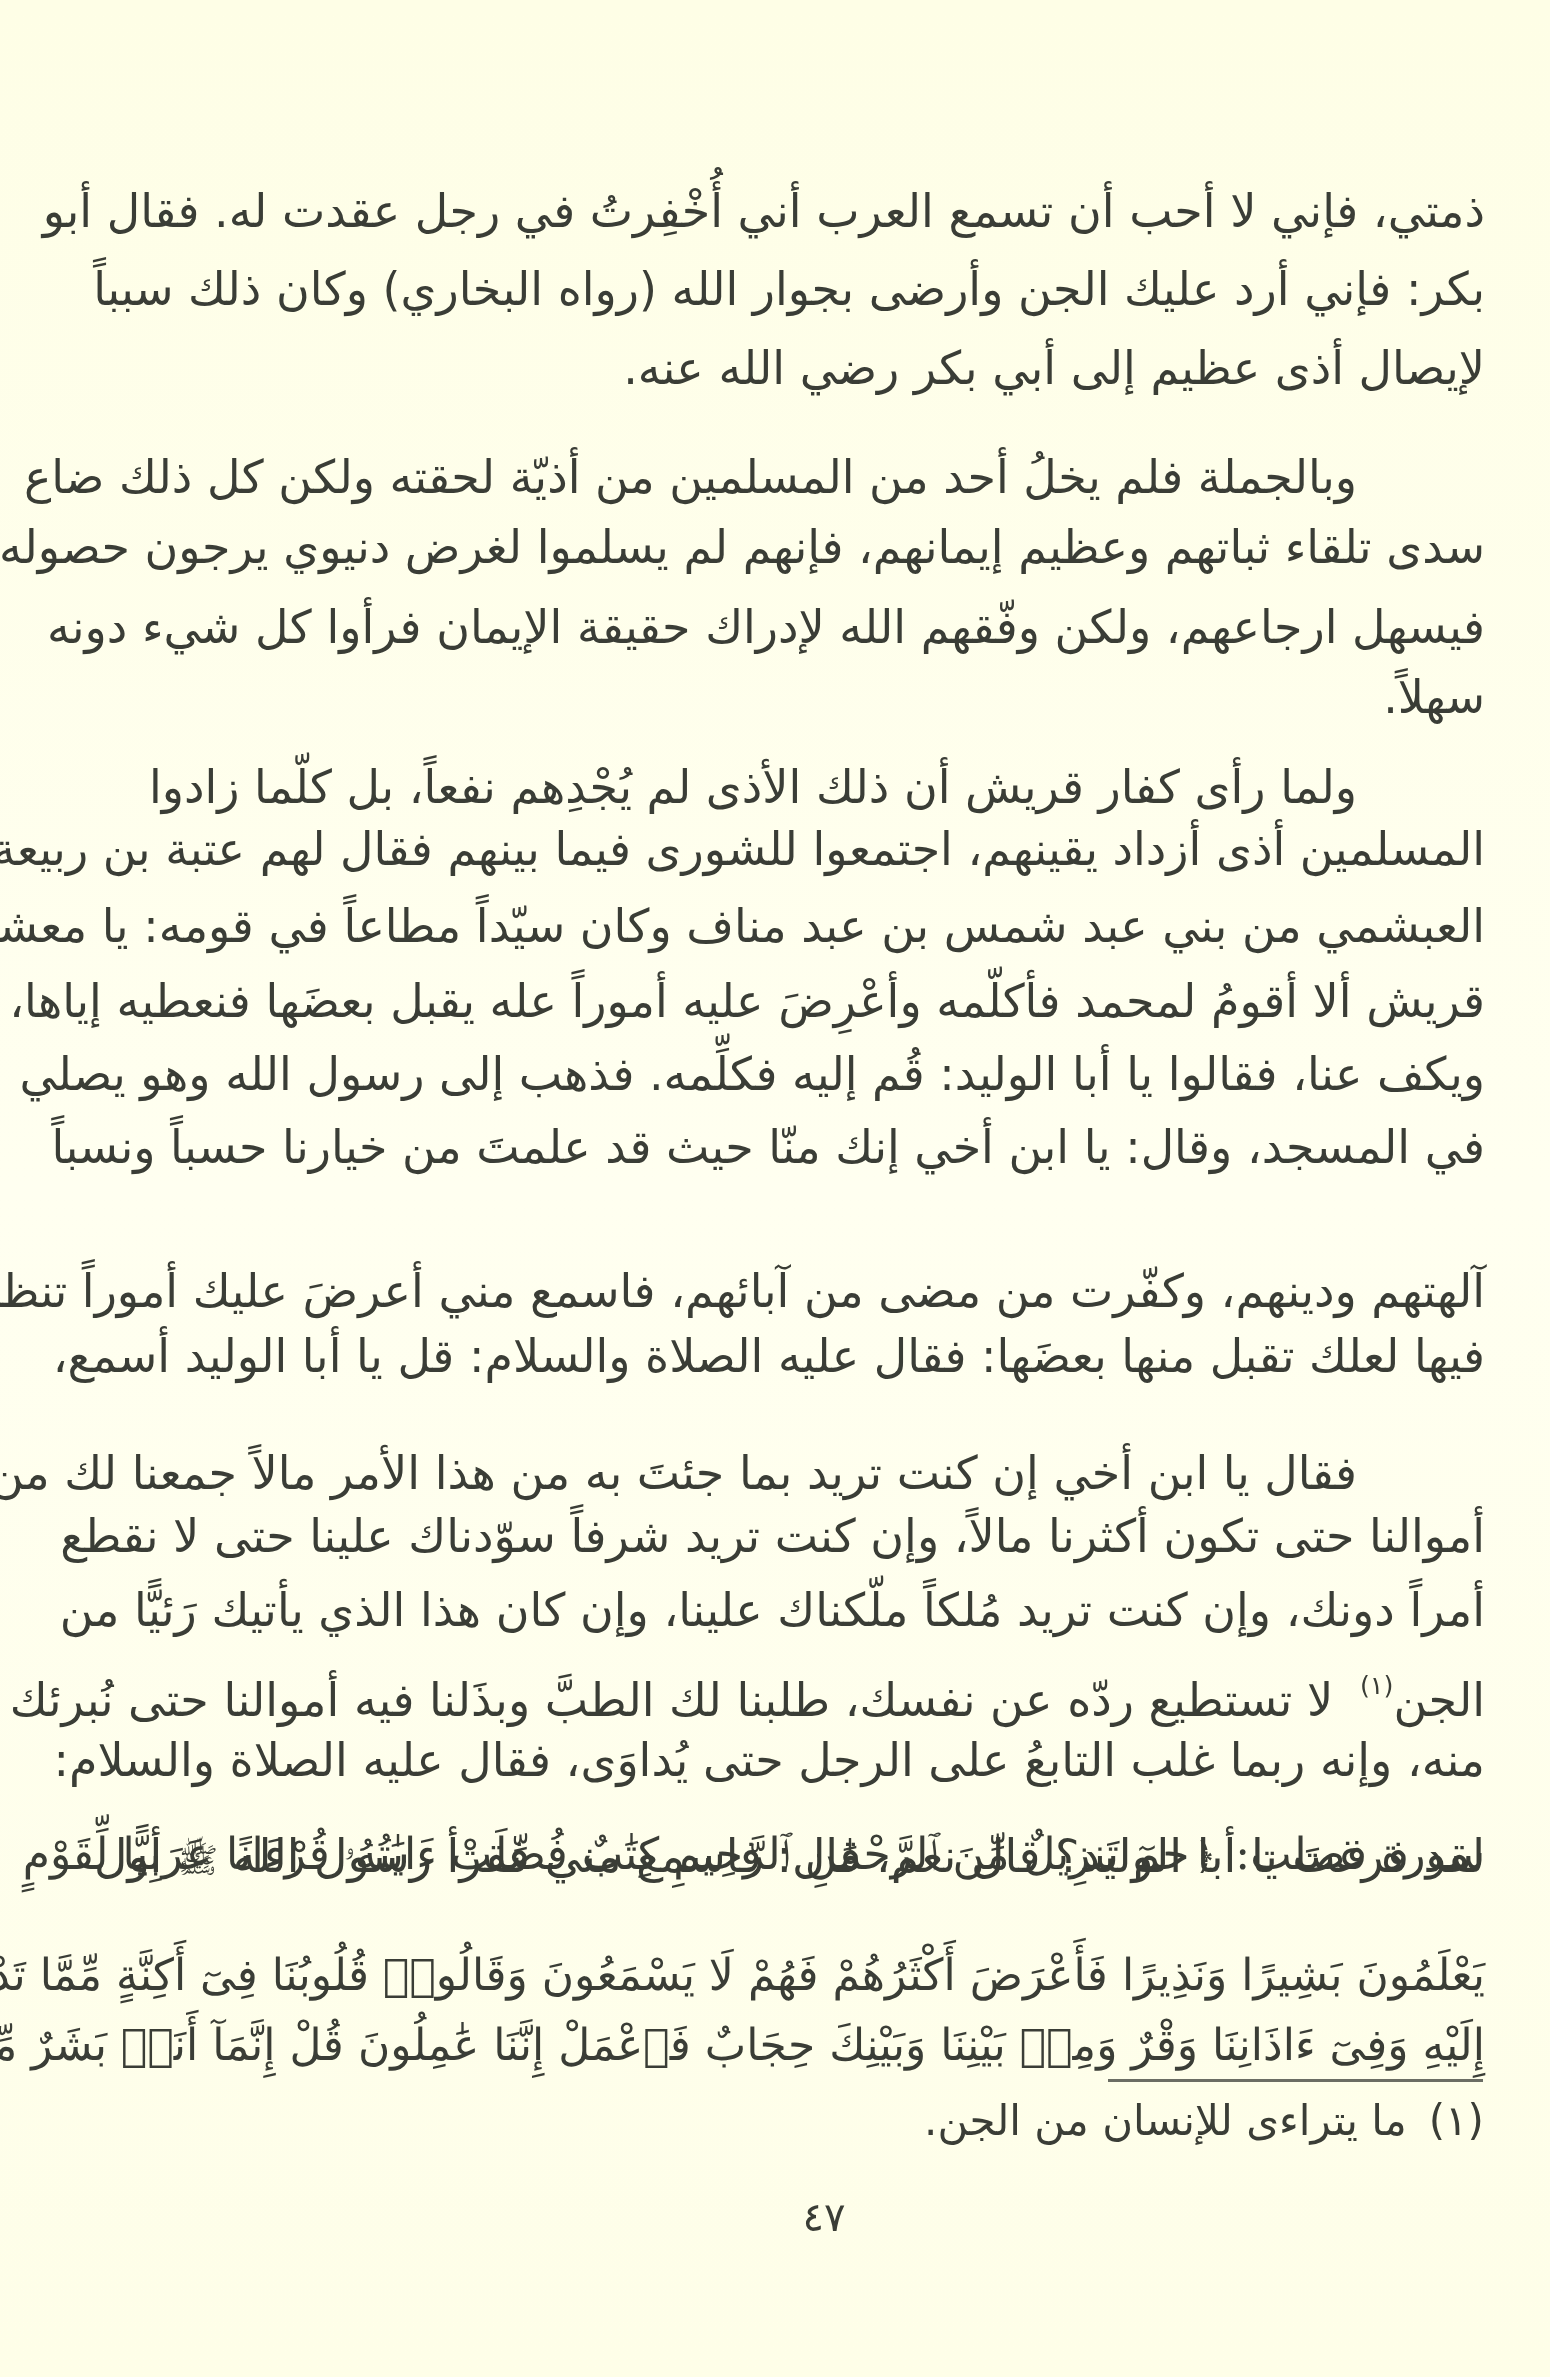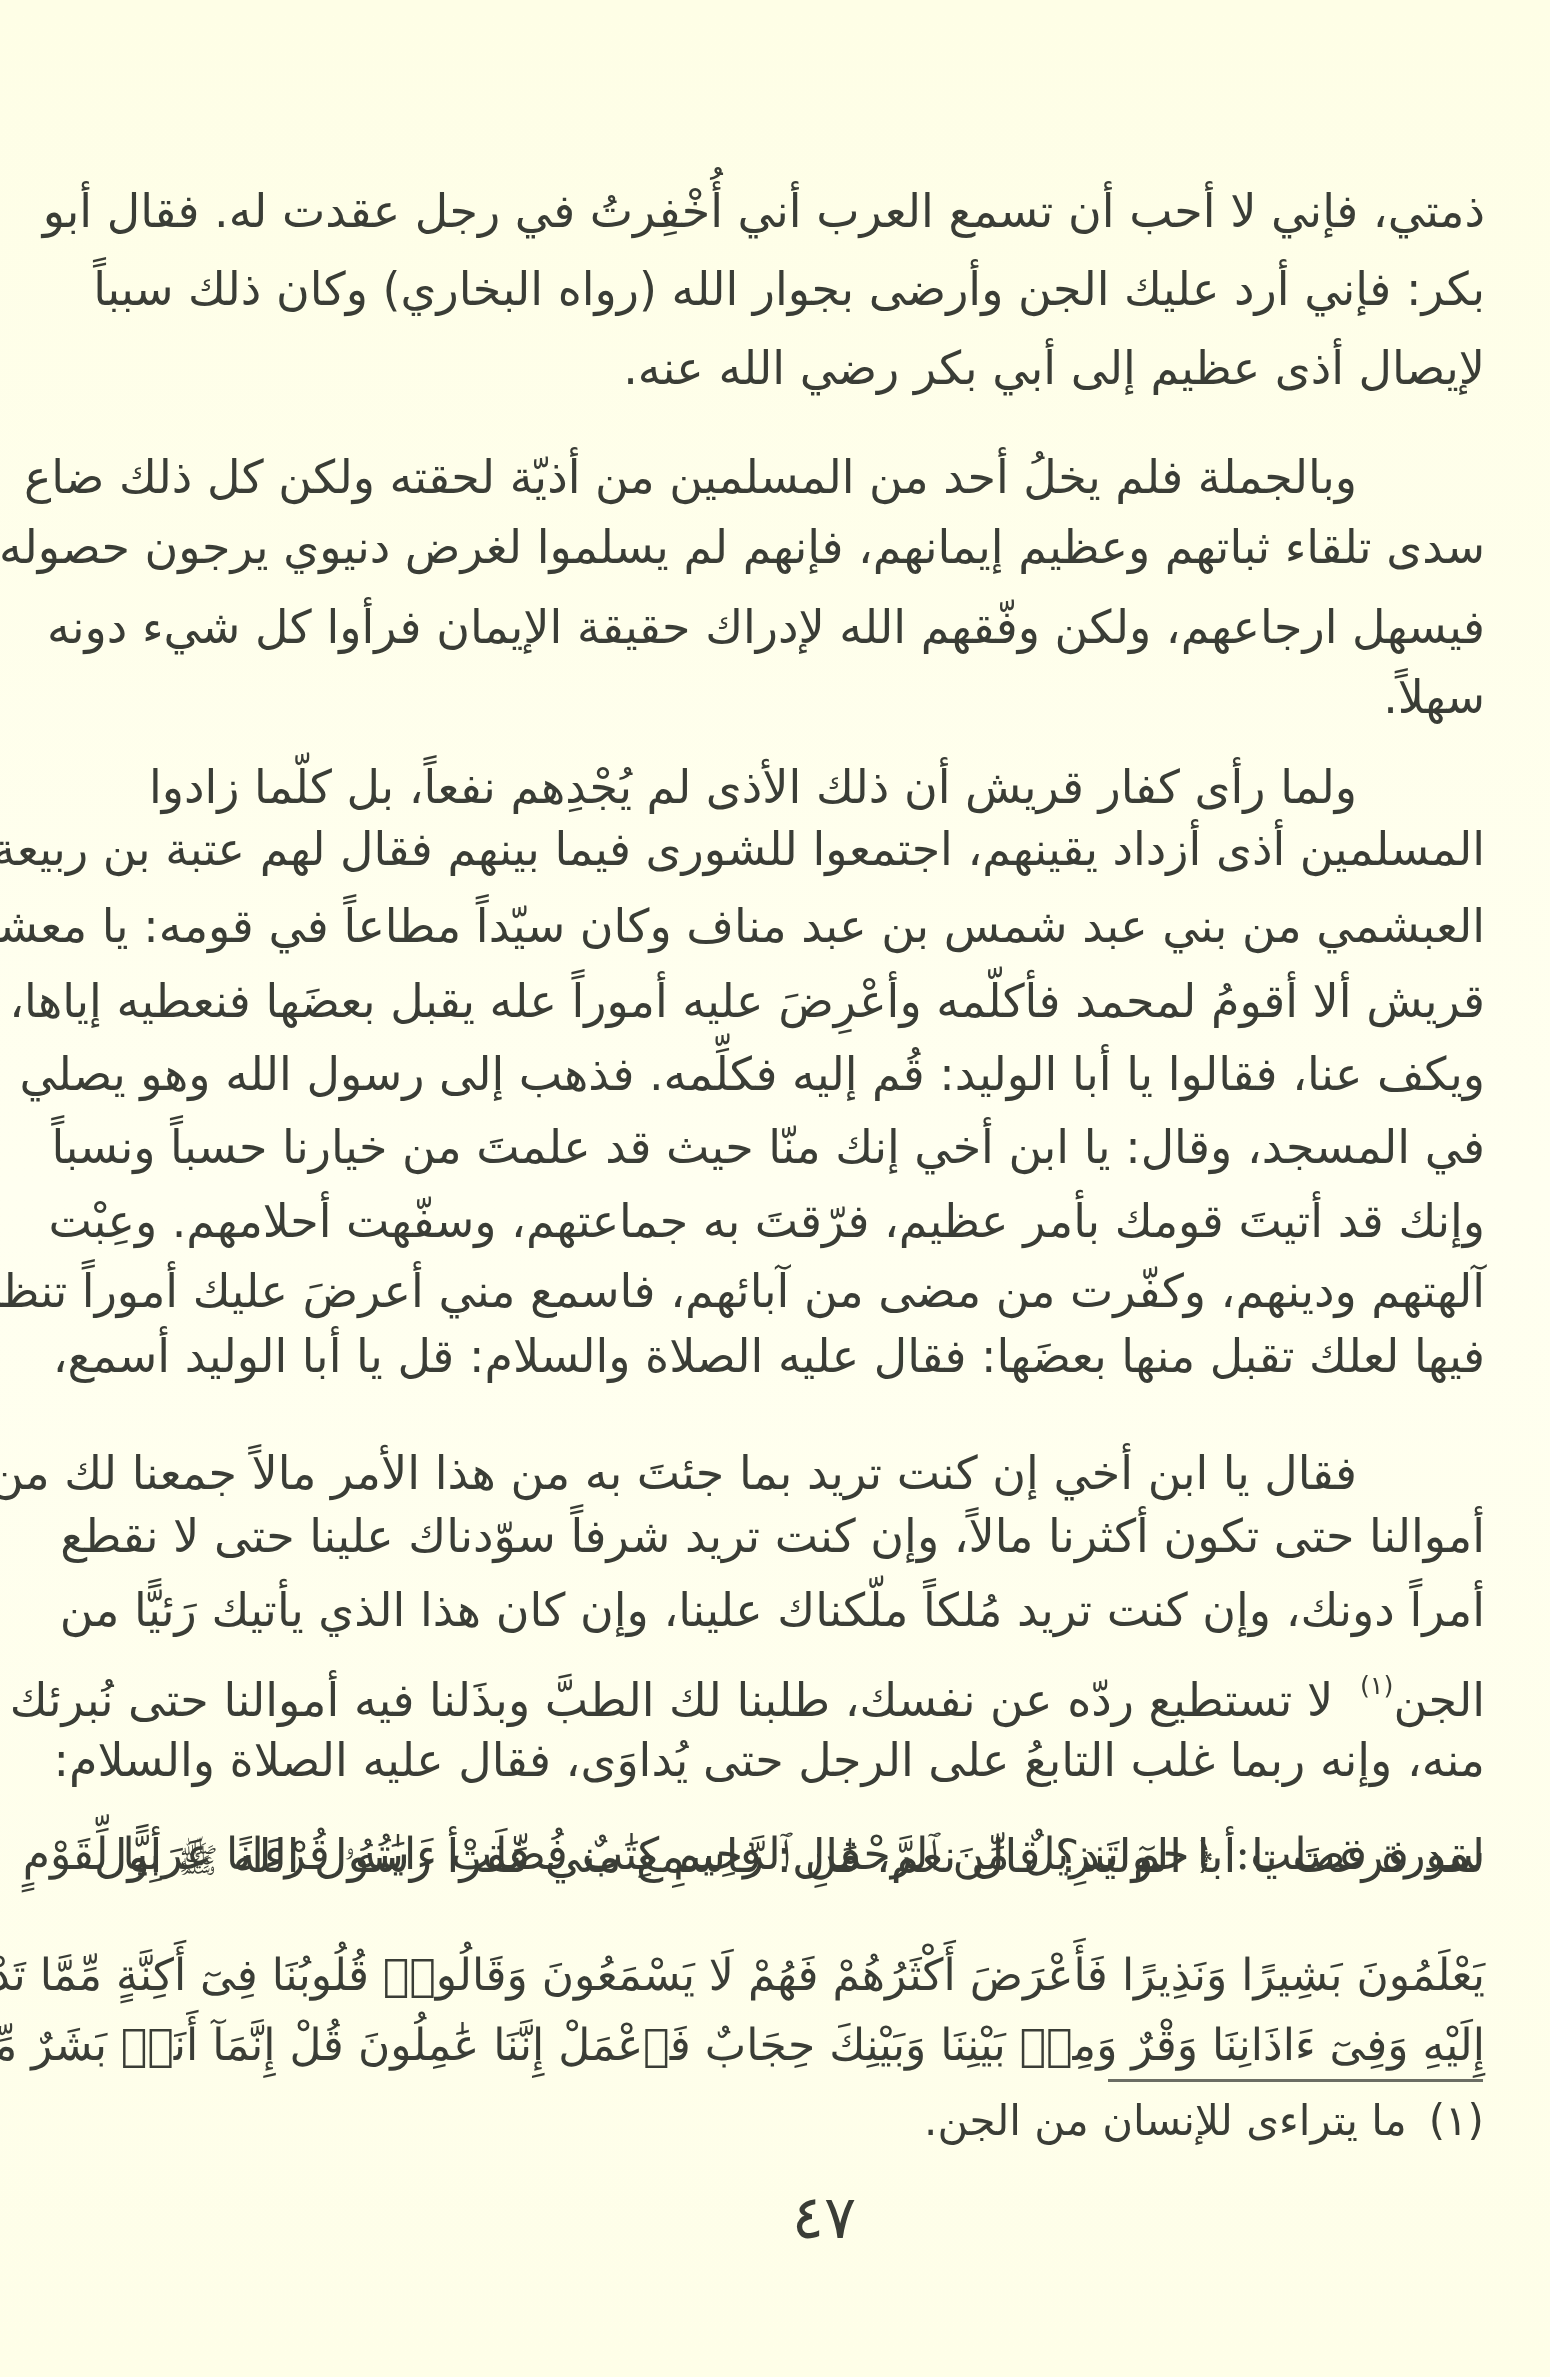--- a/index.html
+++ b/index.html
@@ -79,21 +79,21 @@
       margin-left: 22px;
     }
     .page-number {
       position: absolute;
       left: 739px;
       width: 170px;
       top: 2183px;
       height: 68px;
       line-height: 68px;
       text-align: center;
-      font-size: 60px;
+      font-size: 40px;
       color: #3a3d36;
     }
     .quran-bracket {
       font-size: 37px;
       color: #3a3d36;
       margin: 0 5.1px;
     }
     .saw {
       font-size: 34px;
     }
@@ -111,21 +111,20 @@
   <div class="line" style="top:513px;">سدى تلقاء ثباتهم وعظيم إيمانهم، فإنهم لم يسلموا لغرض دنيوي يرجون حصوله</div>
   <div class="line" style="top:593px;">فيسهل ارجاعهم، ولكن وفّقهم الله لإدراك حقيقة الإيمان فرأوا كل شيء دونه</div>
   <div class="line short" style="top:663px;">سهلاً.</div>
 
   <div class="line indent" style="top:741px;">ولما رأى كفار قريش أن ذلك الأذى لم يُجْدِهم نفعاً، بل كلّما زادوا</div>
   <div class="line" style="top:815px;">المسلمين أذى أزداد يقينهم، اجتمعوا للشورى فيما بينهم فقال لهم عتبة بن ربيعة</div>
   <div class="line" style="top:892px;">العبشمي من بني عبد شمس بن عبد مناف وكان سيّداً مطاعاً في قومه: يا معشر</div>
   <div class="line" style="top:967px;">قريش ألا أقومُ لمحمد فأكلّمه وأعْرِضَ عليه أموراً عله يقبل بعضَها فنعطيه إياها،</div>
   <div class="line" style="top:1040px;">ويكف عنا، فقالوا يا أبا الوليد: قُم إليه فكلِّمه. فذهب إلى رسول الله وهو يصلي</div>
   <div class="line" style="top:1113px;">في المسجد، وقال: يا ابن أخي إنك منّا حيث قد علمتَ من خيارنا حسباً ونسباً</div>
-  <div class="line" style="top:1187px;">وإنك قد أتيتَ قومك بأمر عظيم، فرّقتَ به جماعتهم، وسفّهت أحلامهم. وعِبْت</div>
   <div class="line" style="top:1257px;">آلهتهم ودينهم، وكفّرت من مضى من آبائهم، فاسمع مني أعرضَ عليك أموراً تنظر</div>
   <div class="line" style="top:1322px;">فيها لعلك تقبل منها بعضَها: فقال عليه الصلاة والسلام: قل يا أبا الوليد أسمع،</div>
 
   <div class="line indent" style="top:1427px;">فقال يا ابن أخي إن كنت تريد بما جئتَ به من هذا الأمر مالاً جمعنا لك من</div>
   <div class="line" style="top:1502px;">أموالنا حتى تكون أكثرنا مالاً، وإن كنت تريد شرفاً سوّدناك علينا حتى لا نقطع</div>
   <div class="line" style="top:1576px;">أمراً دونك، وإن كنت تريد مُلكاً ملّكناك علينا، وإن كان هذا الذي يأتيك رَئيًّا من</div>
 
   <div class="line" style="top:1651px;">
     <span>الجن</span><span class="sup">(١)</span>
     <span>لا تستطيع ردّه عن نفسك، طلبنا لك الطبَّ وبذَلنا فيه أموالنا حتى نُبرئك</span>

